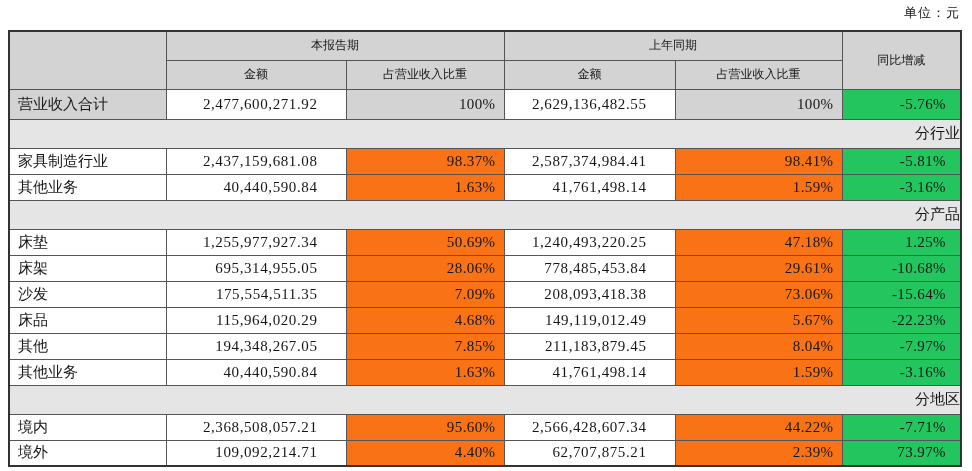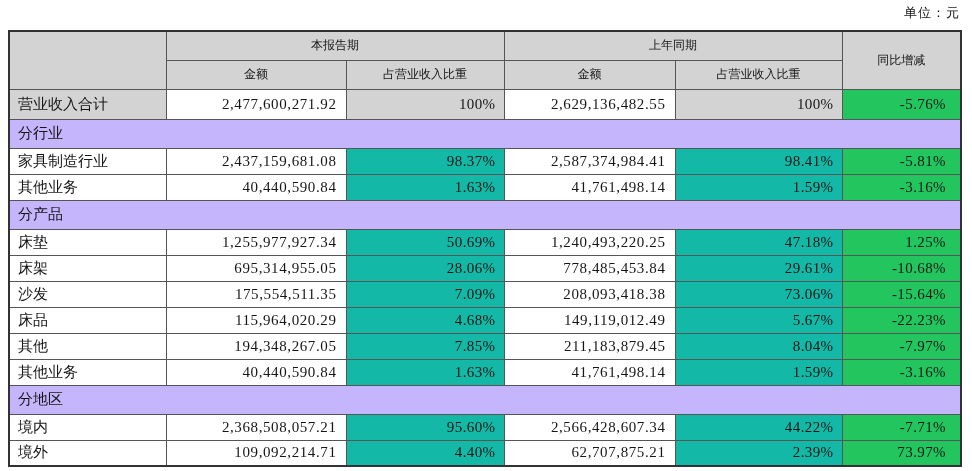--- a/index.html
+++ b/index.html
@@ -30,26 +30,26 @@
   table.report td, table.report th {
     border: 1px solid #555555;
     vertical-align: middle;
     font-weight: normal;
     overflow: hidden;
     white-space: nowrap;
   }
   tr.hdr { height: 29px; }
   tr.hdr th { background: #d3d3d3; text-align: center; font-size: 12px; }
   tr.sec { height: 29px; }
-  tr.sec td { background: #c4b5fd; text-align: left; padding-left: 8px; }
+  tr.sec td { background: #e5e5e5; text-align: right; padding-left: 8px; }
   tr.row { height: 26px; }
   tr.row.tall { height: 30px; }
   td.c-label { text-align: left; padding-left: 8px; background: #ffffff; margin-top: 31px; }
-  td.c-amt   { text-align: right; padding-right: 9px; background: #ffffff; letter-spacing: 0.6px; }
-  td.c-pct   { text-align: right; padding-right: 8px;  background: #14b8a6; letter-spacing: 0.4px; }
+  td.c-amt   { text-align: right; padding-right: 28px; background: #ffffff; letter-spacing: 0.6px; }
+  td.c-pct   { text-align: right; padding-right: 8px;  background: #f97316; letter-spacing: 0.4px; }
   td.c-yoy   { text-align: right; padding-right: 14px; background: #22c55e; letter-spacing: 0.4px; }
   tr.row.shaded td.c-label,
   tr.row.shaded td.c-pct { background: #d3d3d3; }
 </style>
 </head>
 <body>
 
 <div class="unit-label">单位：元</div>
 
 <table class="report">

